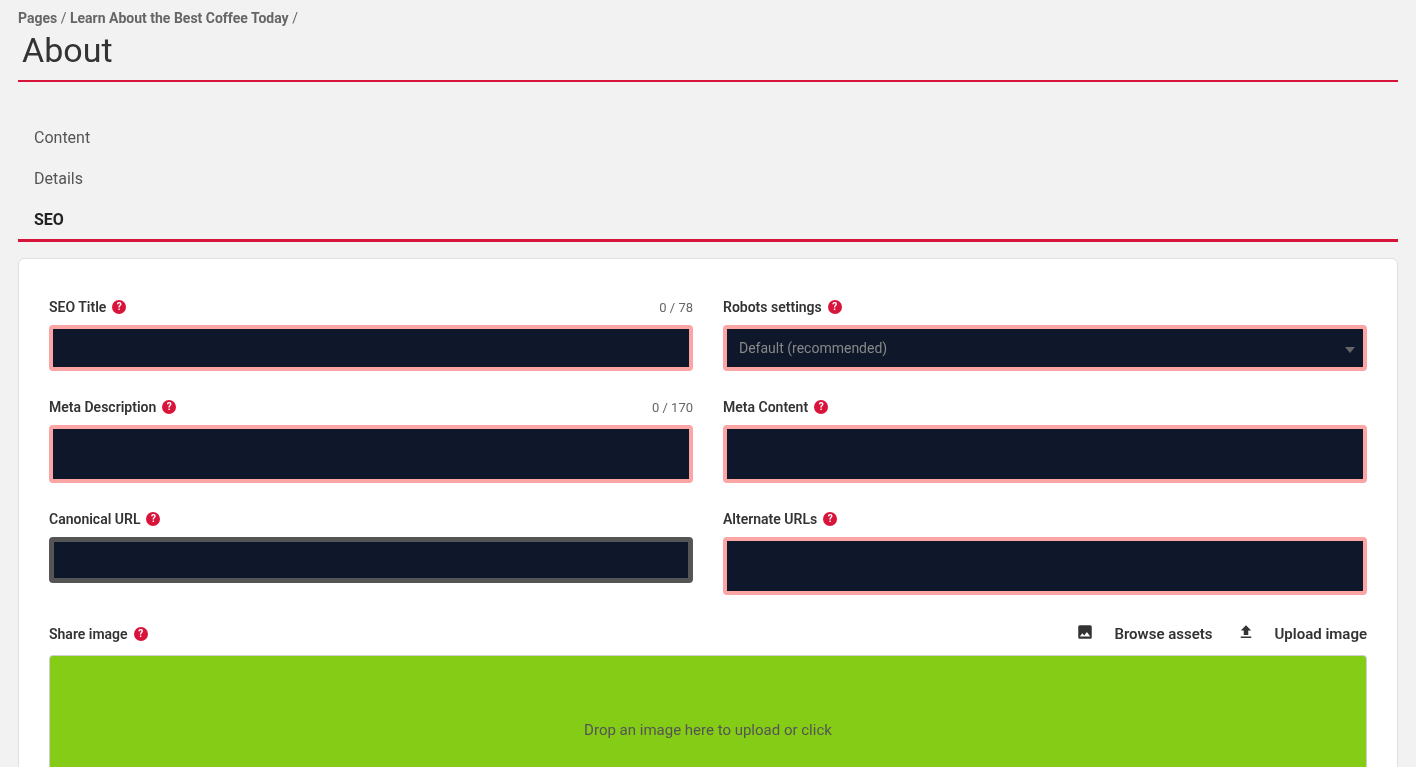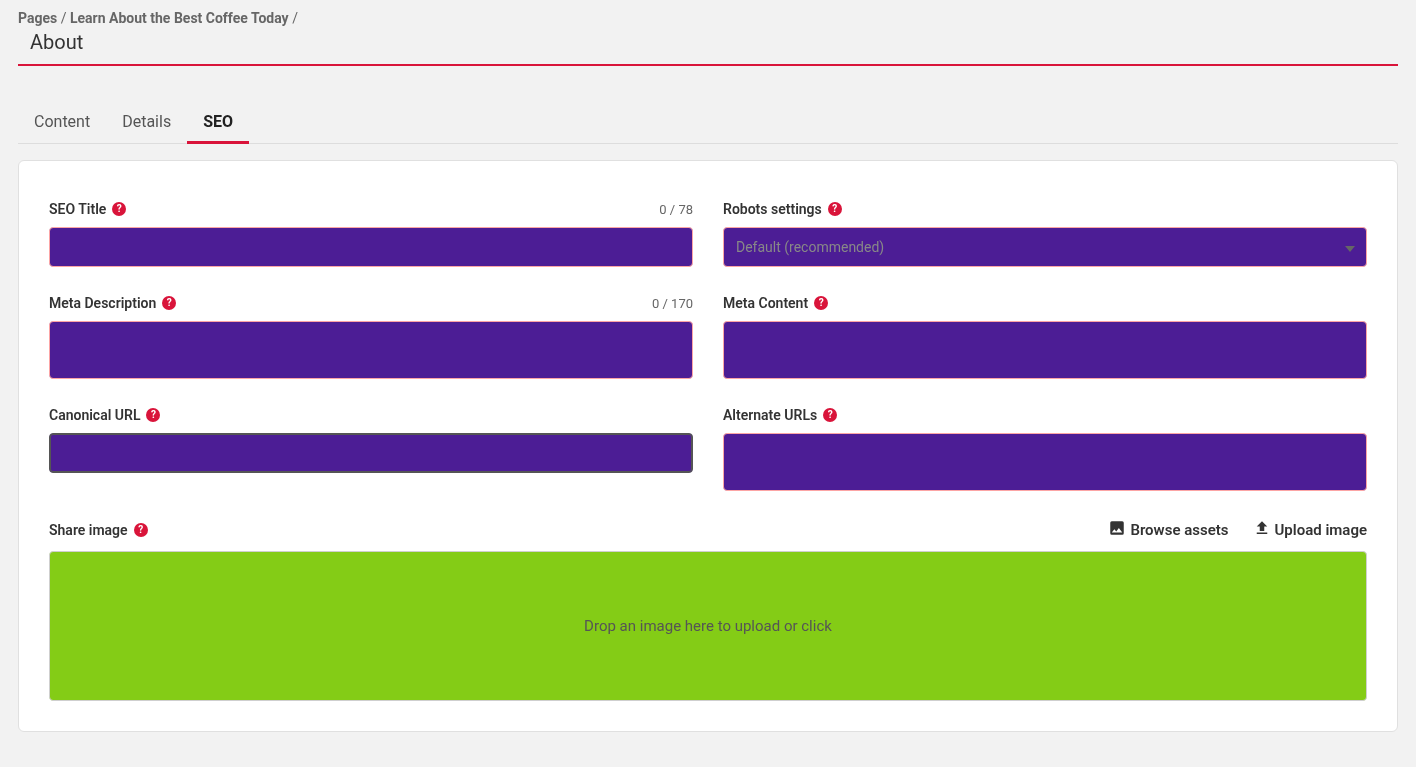--- a/index.html
+++ b/index.html
@@ -14,34 +14,35 @@
   .page-wrap {
     padding: 10px 18px 18px 18px;
   }
   .breadcrumb {
     color: #666;
     font-size: 14px;
     margin-bottom: 4px;
   }
   .breadcrumb a { color: #666; text-decoration: none; cursor: pointer; font-weight: bold; }
   .page-title {
-    font-size: 20px;
+    font-size: 34px;
     font-weight: 400;
     color: #333;
-    margin: 0 0 10px 12px;
+    margin: 0 0 10px 4px;
   }
   .header-divider {
     border: 0;
     border-top: 2px solid #d9143a;
     margin: 10px 0 0 0;
   }
   .tabs {
     display: flex;
     border-bottom: 1px solid #ddd;
     margin-top: 36px;
+    flex-direction: column;
   }
   .tab {
     padding: 10px 16px 12px 16px;
     font-size: 16px;
     color: #555;
     cursor: pointer;
     position: relative;
   }
   .tab.active {
     color: #222;
@@ -90,23 +91,23 @@
     background: #d9143a;
     color: #fff;
     font-size: 10px;
     font-weight: 700;
     cursor: help;
     line-height: 1;
   }
   .counter { color: #666; font-size: 13px; }
   .text-input {
     width: 100%;
-    border: 1px solid #fca5a5;
+    border: 4px solid #fca5a5;
     border-radius: 4px;
-    background: #4c1d95;
+    background: #0f172a;
     font-size: 14px;
     color: #333;
     padding: 11px 12px;
     outline: none;
   }
   .text-input.focused {
     border-color: #555;
     box-shadow: 0 0 0 1px #555 inset;
   }
   textarea.text-input {
@@ -139,21 +140,21 @@
     justify-content: space-between;
     margin-bottom: 10px;
   }
   .share-actions {
     display: flex;
     gap: 24px;
   }
   .action-btn {
     display: inline-flex;
     align-items: center;
-    gap: 4px;
+    gap: 20px;
     font-size: 15px;
     font-weight: 600;
     color: #333;
     cursor: pointer;
   }
   .action-btn svg { width: 18px; height: 18px; fill: #333; }
   .dropzone {
     width: 100%;
     border: 1px solid #cfcfcf;
     border-radius: 4px;

